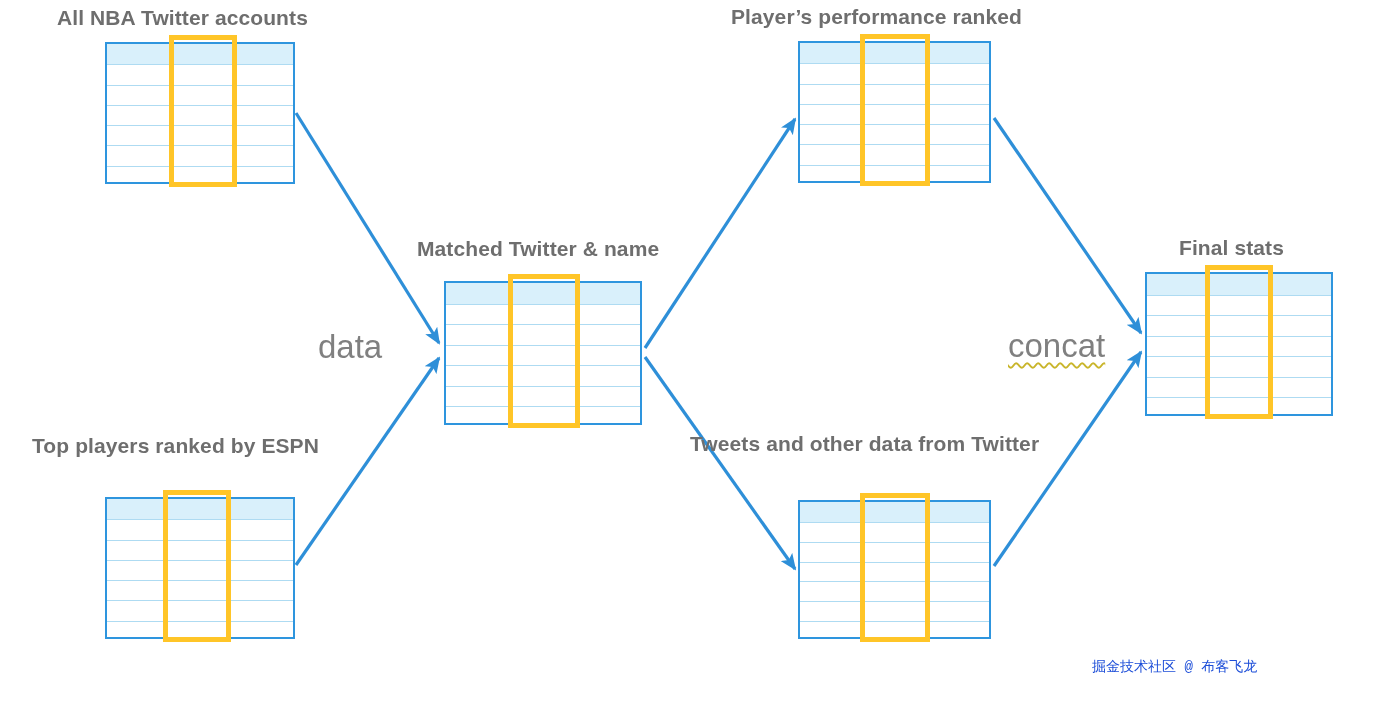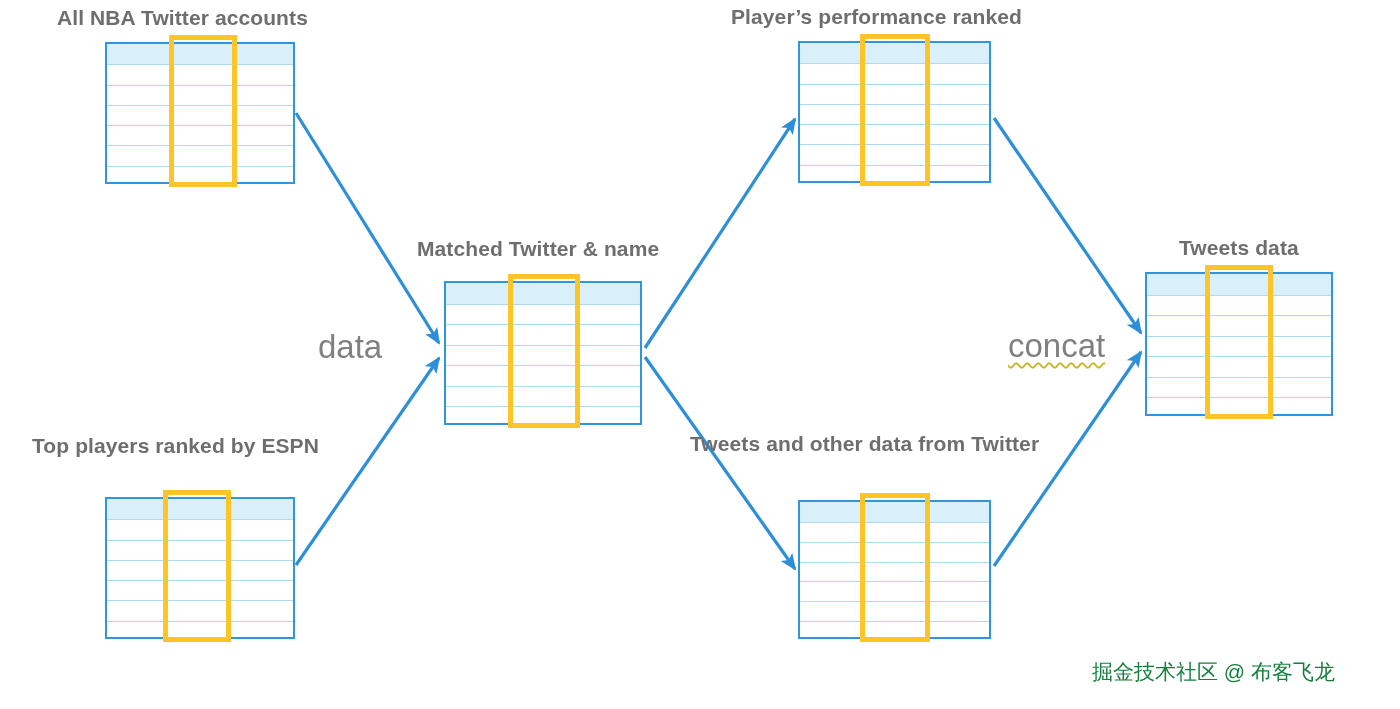--- a/index.html
+++ b/index.html
@@ -65,24 +65,24 @@
     font-size: 33px;
     white-space: nowrap;
   }
   .op-label.squiggle {
     text-decoration: underline wavy #C9B52B;
     text-underline-offset: 5px;
     text-decoration-thickness: 2px;
   }
   .watermark {
     position: absolute;
-    color: #15803d;
-    font-size: 21px;
+    color: #1d4ed8;
+    font-size: 14px;
     white-space: nowrap;
-    font-family: Liberation Sans, sans-serif;
+    font-family: Liberation Mono, monospace;
   }
 </style>
 </head>
 <body>
 
 <div id="canvas">
 
   <svg id="arrows" viewBox="0 0 1400 709" xmlns="http://www.w3.org/2000/svg">
     <defs>
       <marker id="arrowhead" markerWidth="5.2" markerHeight="4.4" refX="4.6" refY="2.2" orient="auto" markerUnits="strokeWidth">
@@ -148,21 +148,21 @@
       <div class="table-node" style="left: 798px; top: 500px; width: 193px; height: 139px;">
         <div class="tbl-header" style="height: 19.8571px;"></div>
         <div class="tbl-rowline" style="top: 20px;"></div>
         <div class="tbl-rowline" style="top: 40px;"></div>
         <div class="tbl-rowline" style="top: 60px;"></div>
         <div class="tbl-rowline" style="top: 79px;"></div>
         <div class="tbl-rowline" style="top: 99px;"></div>
         <div class="tbl-rowline" style="top: 119px;"></div>
       </div>
       <div class="tbl-highlight" style="left: 860px; top: 493px; width: 70px; height: 149px;"></div>
-      <div class="node-label" style="left: 1179px; top: 236px;">Tweets data</div>
+      <div class="node-label" style="left: 1179px; top: 236px;">Final stats</div>
       <div class="table-node" style="left: 1145px; top: 272px; width: 188px; height: 144px;">
         <div class="tbl-header" style="height: 20.5714px;"></div>
         <div class="tbl-rowline" style="top: 21px;"></div>
         <div class="tbl-rowline" style="top: 41px;"></div>
         <div class="tbl-rowline" style="top: 62px;"></div>
         <div class="tbl-rowline" style="top: 82px;"></div>
         <div class="tbl-rowline" style="top: 103px;"></div>
         <div class="tbl-rowline" style="top: 123px;"></div>
       </div>
       <div class="tbl-highlight" style="left: 1205px; top: 265px; width: 68px; height: 154px;"></div>

